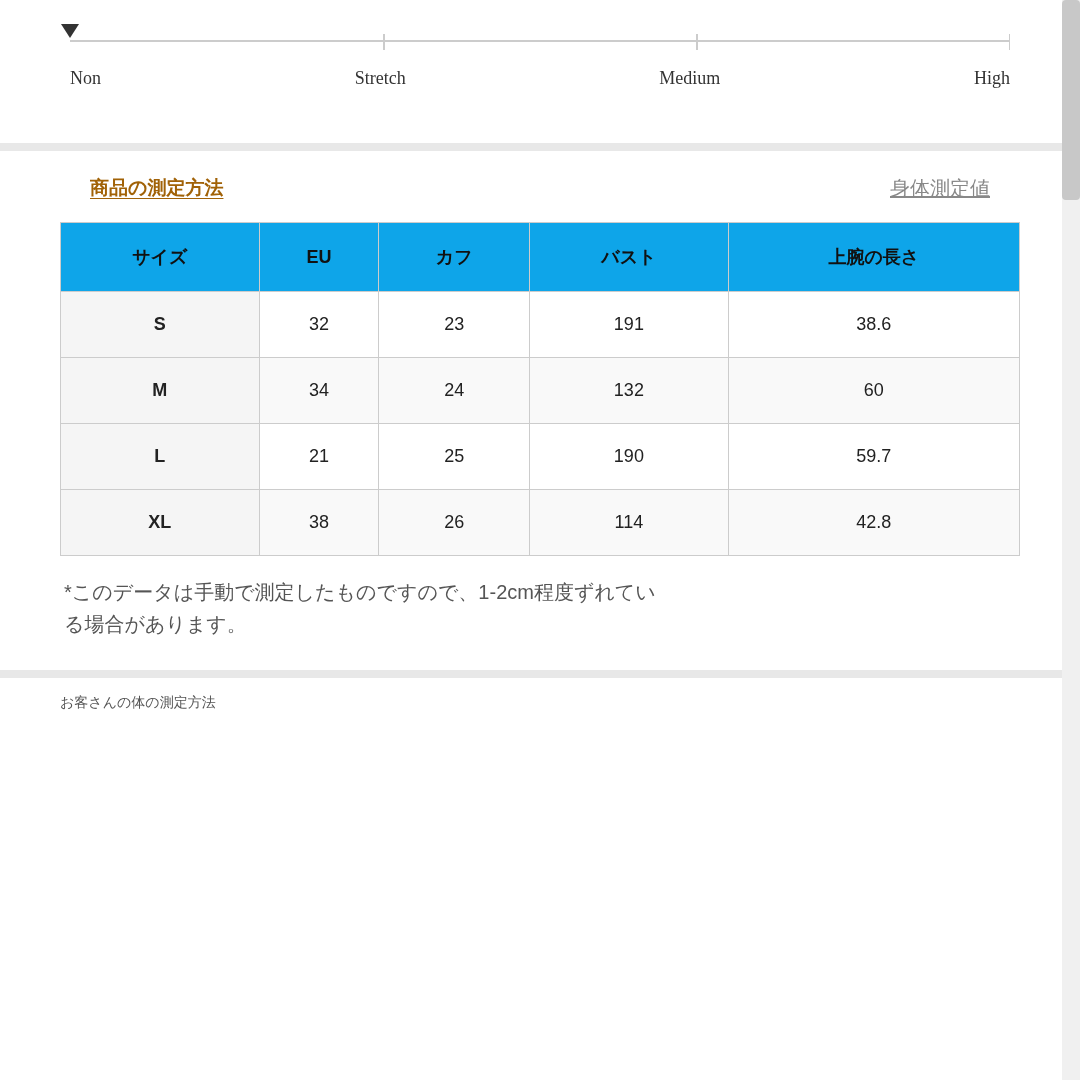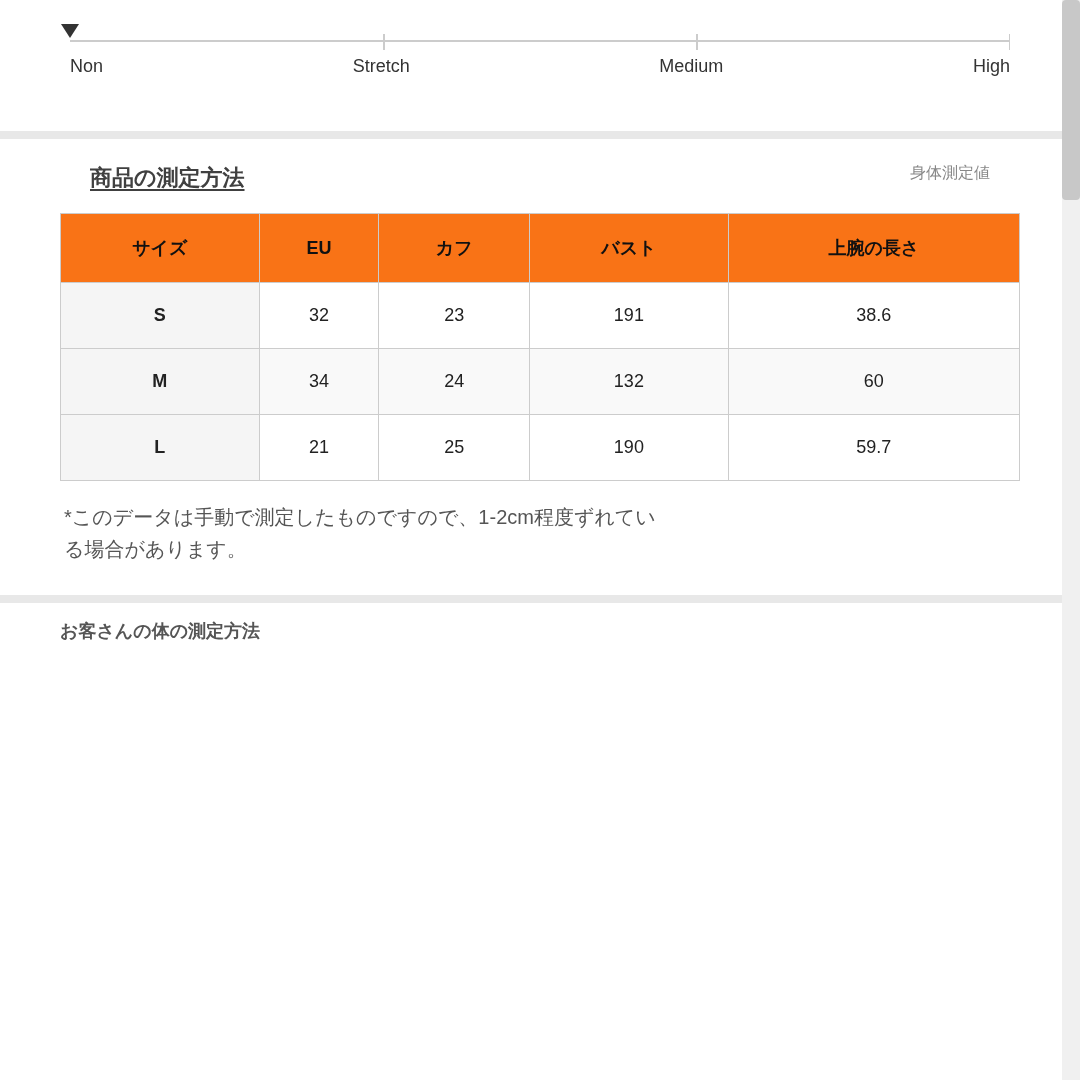--- a/index.html
+++ b/index.html
@@ -78,23 +78,24 @@
       height: 0;
       border-left: 9px solid transparent;
       border-right: 9px solid transparent;
       border-top: 14px solid #333;
       transform: translateX(-50%);
     }
 
     .slider-labels {
       display: flex;
       justify-content: space-between;
-      margin-top: 14px;
+      margin-top: 26px;
       font-size: 18px;
       color: #333;
+      font-family: Liberation Serif, serif;
     }
 
     .divider {
       width: 100%;
       height: 8px;
       background: #e8e8e8;
       margin: 24px -60px;
       width: calc(100% + 120px);
     }
 
@@ -102,54 +103,55 @@
       margin-top: 24px;
     }
 
     .section-headers {
       display: flex;
       margin-bottom: 20px;
       padding: 0 10px;
     }
 
     .section-header-product {
-      font-size: 22px;
-      font-weight: 700;
-      color: #404040;
+      font-size: 19px;
+      font-weight: 700;
+      color: #a16207;
       text-decoration: underline;
       text-underline-offset: 4px;
       flex: 0 0 auto;
       margin-right: auto;
       padding-left: 20px;
     }
 
     .section-header-body {
-      font-size: 16px;
+      font-size: 20px;
       font-weight: 500;
       color: #888;
       padding-right: 20px;
+      text-decoration: underline;
     }
 
     .size-table {
       width: 100%;
       border-collapse: collapse;
       border: 1.5px solid #ccc;
       border-radius: 4px;
     }
 
     .size-table th,
     .size-table td {
       border: 1px solid #ccc;
       text-align: center;
       padding: 22px 10px;
       font-size: 18px;
     }
 
     .size-table thead tr {
-      background: #f97316;
+      background: #0ea5e9;
       border-radius: 28px;
     }
 
     .size-table thead th {
       font-weight: 700;
       color: #111;
       font-size: 18px;
     }
 
     .size-table tbody tr:nth-child(odd) {
@@ -174,24 +176,23 @@
     }
 
     .bottom-divider {
       width: calc(100% + 120px);
       height: 8px;
       background: #e8e8e8;
       margin: 30px -60px 0 -60px;
     }
 
     .bottom-hint {
-      font-size: 18px;
+      font-size: 14px;
       color: #555;
       margin-top: 16px;
-      font-weight: bold;
     }
   </style>
 </head>
 <body>
 
 <div class="page-wrapper">
 
   <div class="scrollbar">
     <div class="scrollbar-thumb"></div>
   </div>
@@ -249,20 +250,27 @@
       <td>132</td>
       <td>60</td>
     </tr>
           <tr>
       <td>L</td>
       <td>21</td>
       <td>25</td>
       <td>190</td>
       <td>59.7</td>
     </tr>
+          <tr>
+      <td>XL</td>
+      <td>38</td>
+      <td>26</td>
+      <td>114</td>
+      <td>42.8</td>
+    </tr>
         </tbody>
     </table>
 
     <div class="footnote">
       *このデータは手動で測定したものですので、1-2cm程度ずれてい<br>る場合があります。
     </div>
   </div>
 
   <div class="bottom-divider"></div>
 

